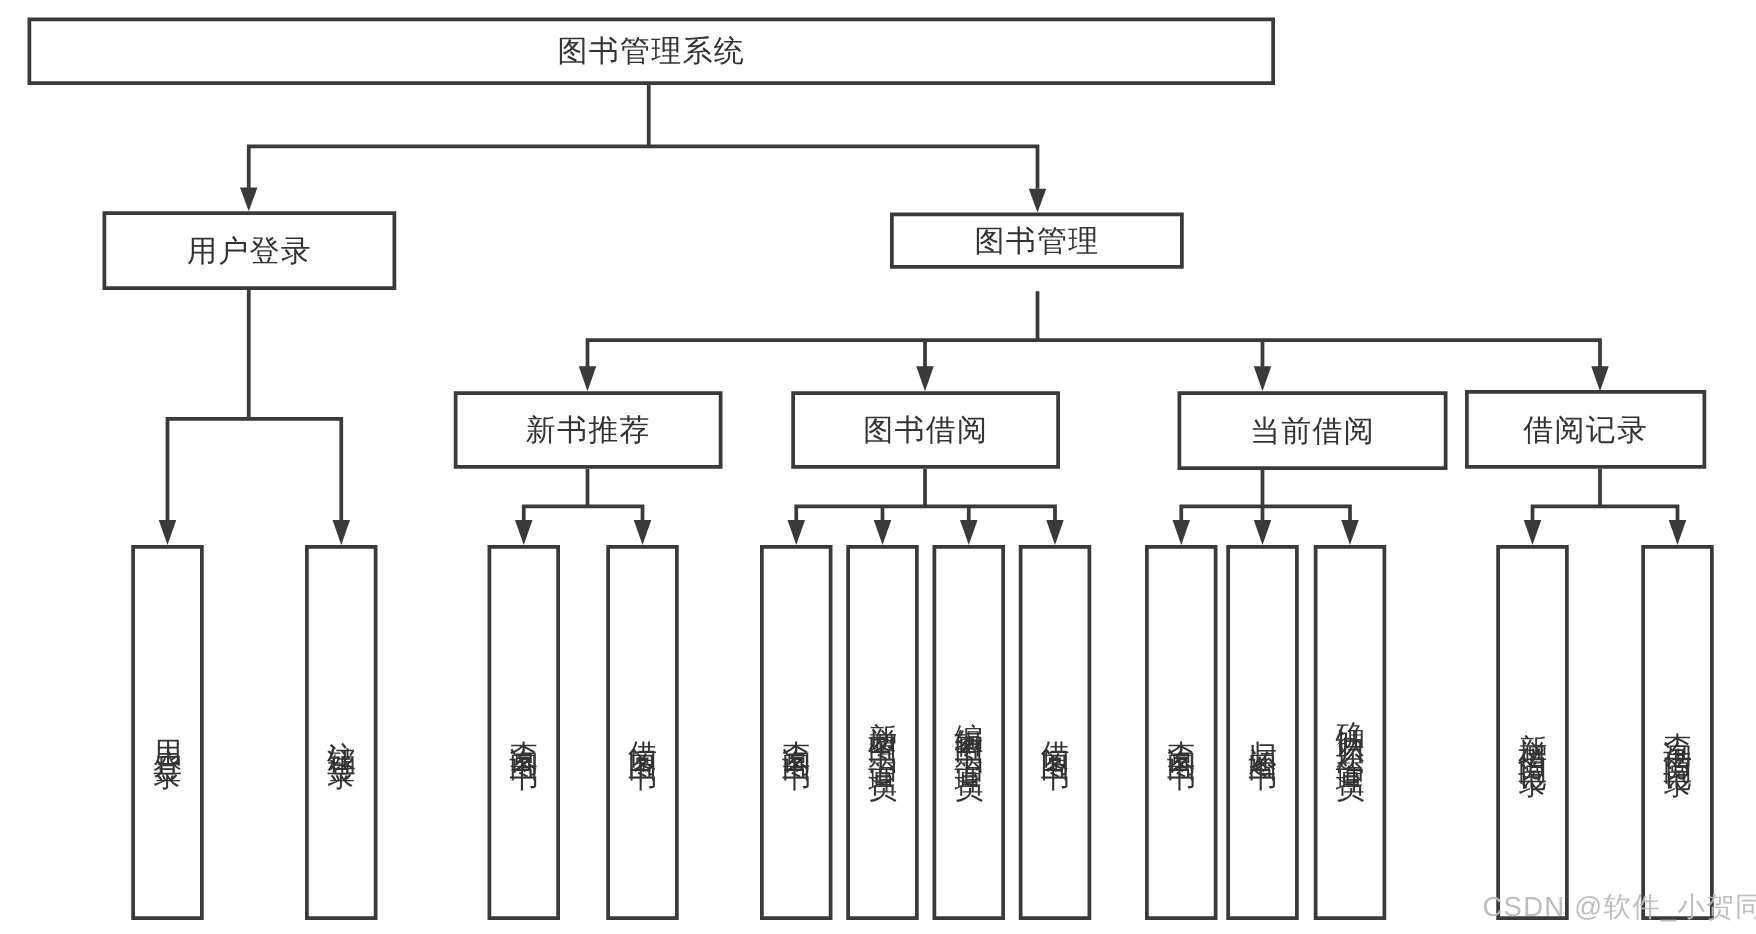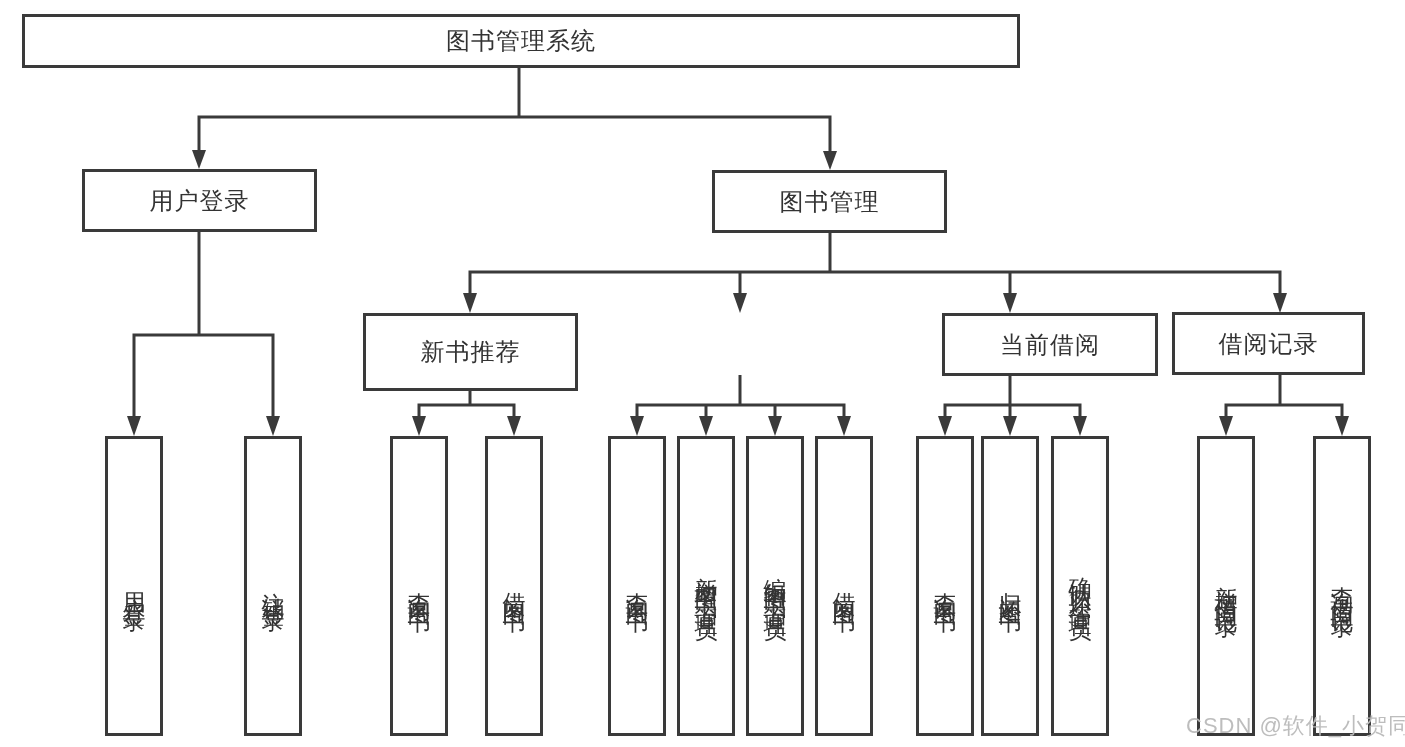--- a/index.html
+++ b/index.html
@@ -128,23 +128,24 @@
       <path class="stroke" d="M1280 375 V405"></path>
       <path class="stroke" d="M1226 417 V405 H1342 V417"></path>
       <polygon class="head" points="1219,416 1233,416 1226,436"></polygon>
       <polygon class="head" points="1335,416 1349,416 1342,436"></polygon>
     </g>
   </svg>
 
   <div class="hbox" style="left:22px; top:14px; width:998px; height:54px;">图书管理系统</div>
 
   <div class="hbox" style="left:82px; top:169px; width:235px; height:63px;">用户登录</div>
-  <div class="hbox" style="left:712px; top:170px; width:235px; height:63px;">图书管理</div>
+  <div class="hbox" style="left:712px; top:170px; width:235px; height:45px;">图书管理</div>
 
-  <div class="hbox" style="left:363px; top:313px; width:215px; height:78px;">新书推荐</div>
+  <div class="hbox" style="left:363px; top:313px; width:215px; height:62px;">新书推荐</div>
+  <div class="hbox" style="left:633px; top:313px; width:215px; height:62px;">图书借阅</div>
   <div class="hbox" style="left:942px; top:313px; width:216px; height:63px;">当前借阅</div>
   <div class="hbox" style="left:1172px; top:312px; width:193px; height:63px;">借阅记录</div>
 
   <div class="vbox" style="left:105px;">
     <span class="vtext">用户登录</span>
   </div>
   <div class="vbox" style="left:244px;">
     <span class="vtext">注销登录</span>
   </div>
 

